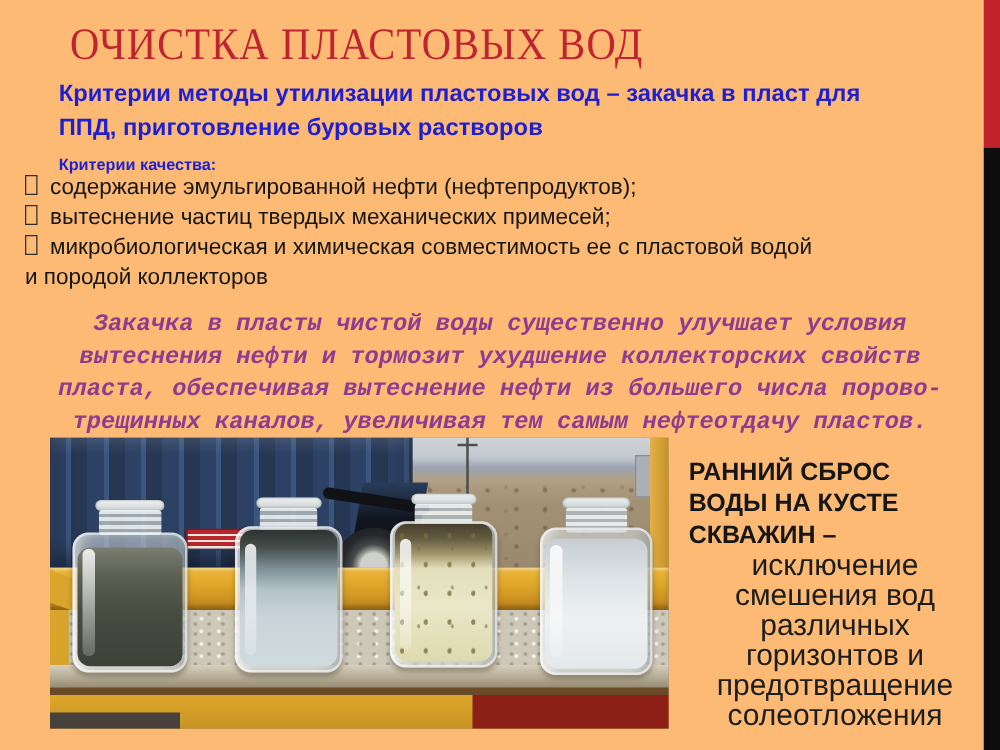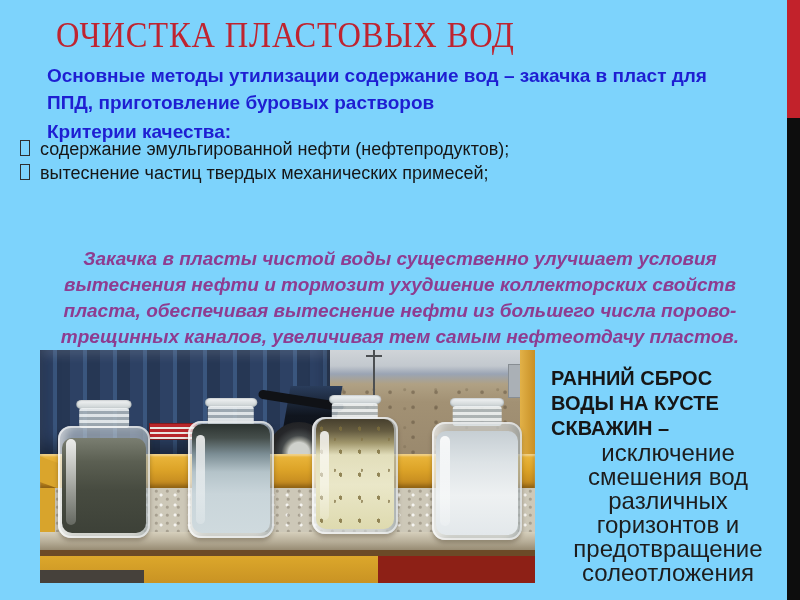--- a/index.html
+++ b/index.html
@@ -1,33 +1,33 @@
 <!DOCTYPE html>
 <html><head>
 <meta charset="utf-8">
 <style>
   html,body{margin:0;padding:0;background:#fff;}
-  .slide{position:relative;width:800px;height:600px;background:#7dd3fc;overflow:hidden;
+  .slide{position:relative;width:800px;height:600px;background:#fdba74;overflow:hidden;
          font-family:"Liberation Sans",sans-serif;}
 
   
   .title{position:absolute;left:56px;top:14px;font-family:"Liberation Serif",serif;
          font-size:36px;color:#bf2430;font-weight:400;letter-spacing:1px;
          transform:scaleX(.9);transform-origin:left top;white-space:nowrap;}
   .prelines{white-space:pre-line;}
   .intro{position:absolute;left:47px;top:62px;width:724px;font-size:19px;font-weight:bold;
          color:#1e1ed2;line-height:27px;}
-  .criteria{position:absolute;left:47px;top:118px;font-size:19px;font-weight:bold;
+  .criteria{position:absolute;left:47px;top:118px;font-size:13px;font-weight:bold;
          color:#1e1ed2;line-height:27px;}
   .bullets{position:absolute;left:20px;top:137px;width:760px;text-align:left;
          font-size:18px;color:#161616;line-height:24px;}
   .box{display:inline-block;width:8px;height:14px;border:1.5px solid #2e2e2e;
          margin-right:10px;vertical-align:-1px;}
   .note{position:absolute;left:28px;top:246px;width:744px;text-align:center;font-size:19px;
-         font-weight:bold;font-style:italic;color:#8e3c90;line-height:26px;}
+         font-weight:bold;font-style:italic;color:#8e3c90;line-height:26px;font-family:Liberation Mono, monospace;}
   .right-bold{position:absolute;left:551px;top:366px;width:234px;
          font-size:20px;font-weight:bold;color:#161616;line-height:25px;}
   .right-reg{position:absolute;left:551px;top:441px;width:234px;text-align:center;
          font-size:24px;color:#1d1d1d;line-height:24px;}
 
   
   .stripe-red{position:absolute;left:787px;top:0;width:13px;height:118px;background:#c2222b;}
   .stripe-black{position:absolute;left:787px;top:118px;width:13px;height:482px;background:#0d0d0d;}
 
   
@@ -152,28 +152,30 @@
       <div class="neck"></div>
       <div class="jbody">
         <div class="liquid"></div>
         <div class="shine"></div>
       </div>
     </div>
   </div>
 
   <div class="title">ОЧИСТКА ПЛАСТОВЫХ ВОД</div>
 
-  <div class="intro prelines">Основные методы утилизации содержание вод – закачка в пласт для
+  <div class="intro prelines">Критерии методы утилизации пластовых вод – закачка в пласт для
 ППД, приготовление буровых растворов</div>
 
   <div class="criteria">Критерии качества:</div>
 
   <div class="bullets">
     <div class="bullet-row"><span class="box"></span><span class="prelines">содержание эмульгированной нефти (нефтепродуктов);</span></div>
     <div class="bullet-row"><span class="box"></span><span class="prelines">вытеснение частиц твердых механических примесей;</span></div>
+    <div class="bullet-row"><span class="box"></span><span class="prelines">микробиологическая и химическая совместимость ее с пластовой водой
+и породой коллекторов</span></div>
   </div>
 
   <div class="note prelines">Закачка в пласты чистой воды существенно улучшает условия
 вытеснения нефти и тормозит ухудшение коллекторских свойств
 пласта, обеспечивая вытеснение нефти из большего числа порово-
 трещинных каналов, увеличивая тем самым нефтеотдачу пластов.</div>
 
   <div class="right-bold prelines">РАННИЙ СБРОС
 ВОДЫ НА КУСТЕ
 СКВАЖИН –</div>

